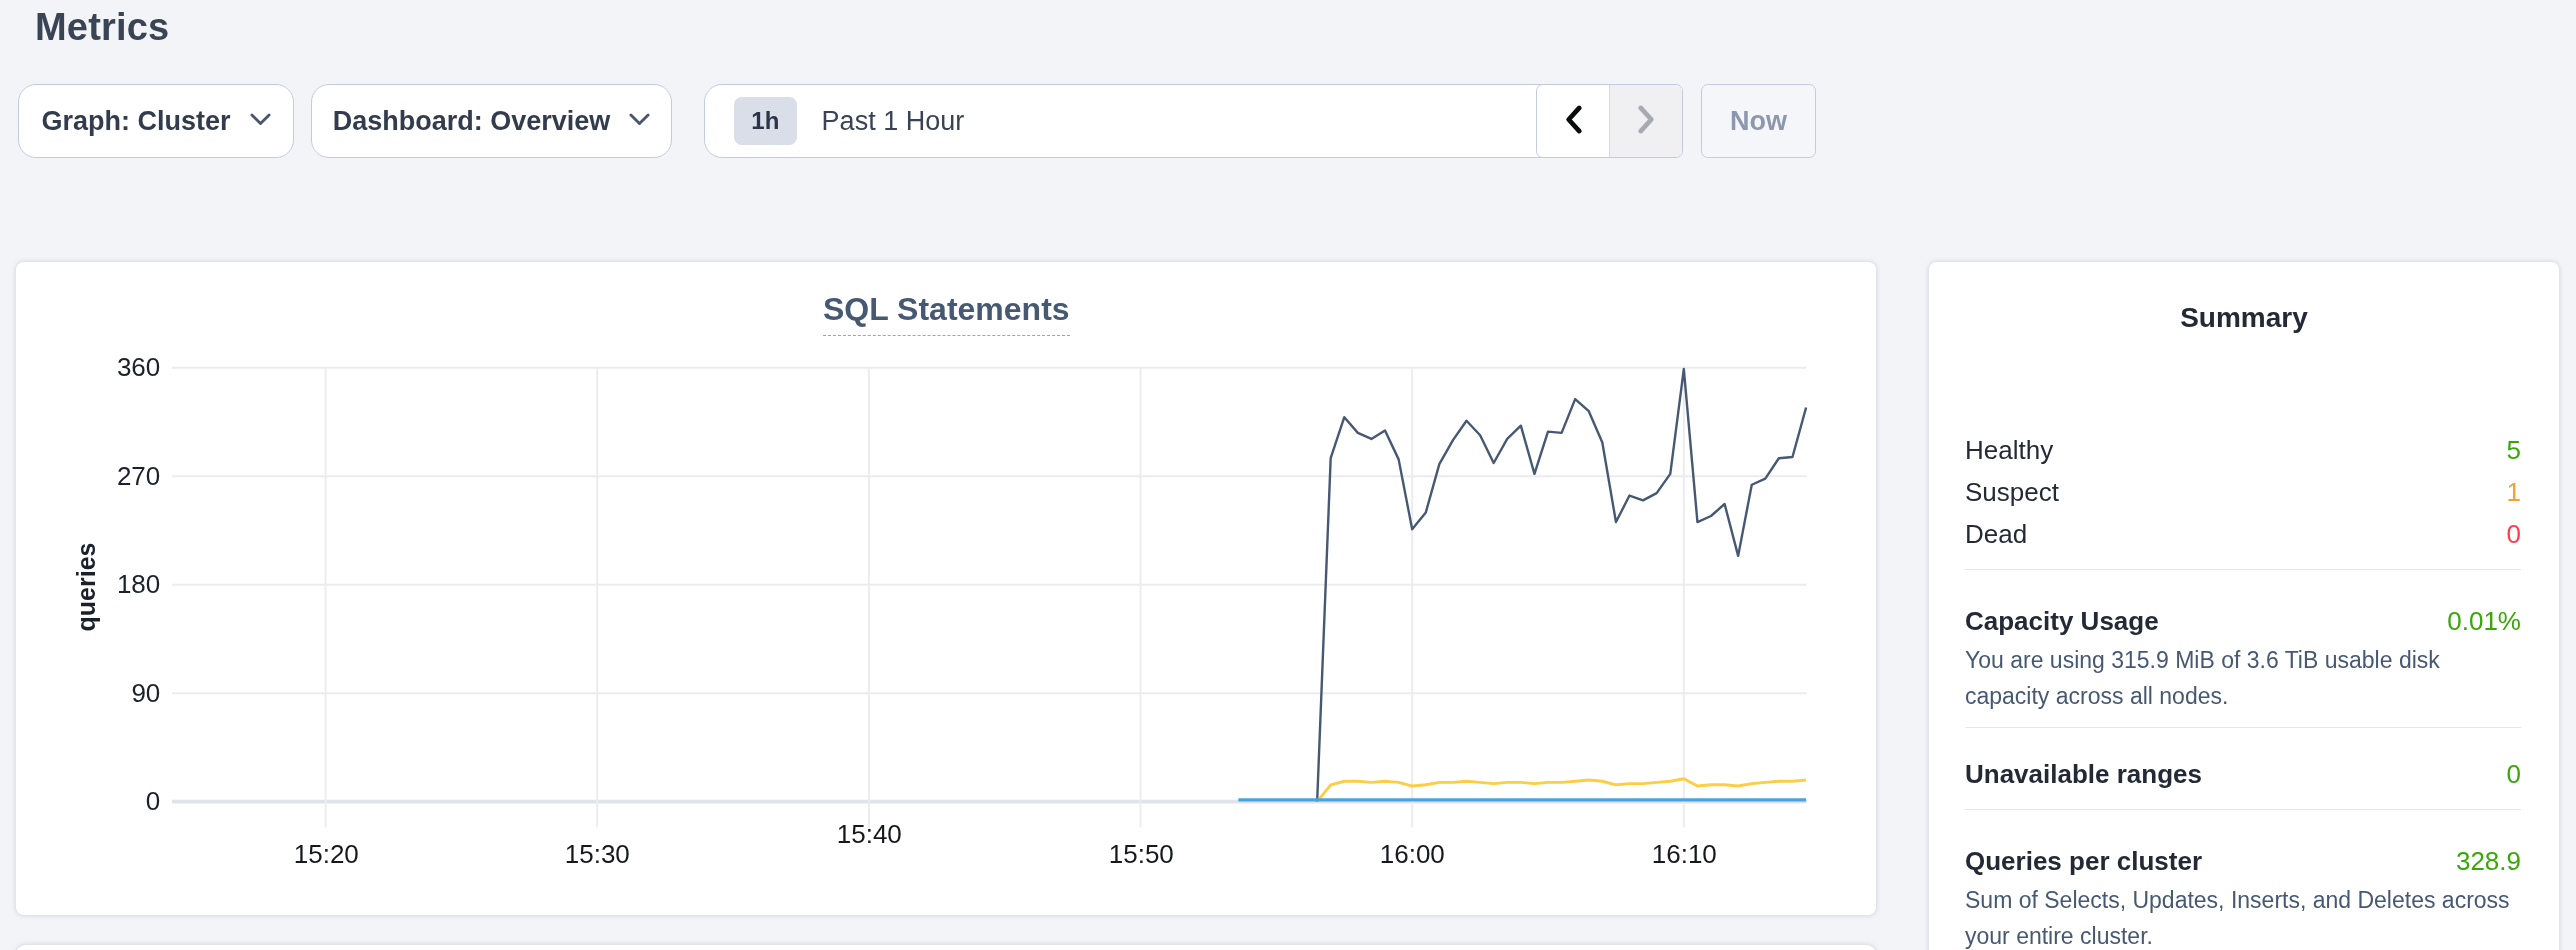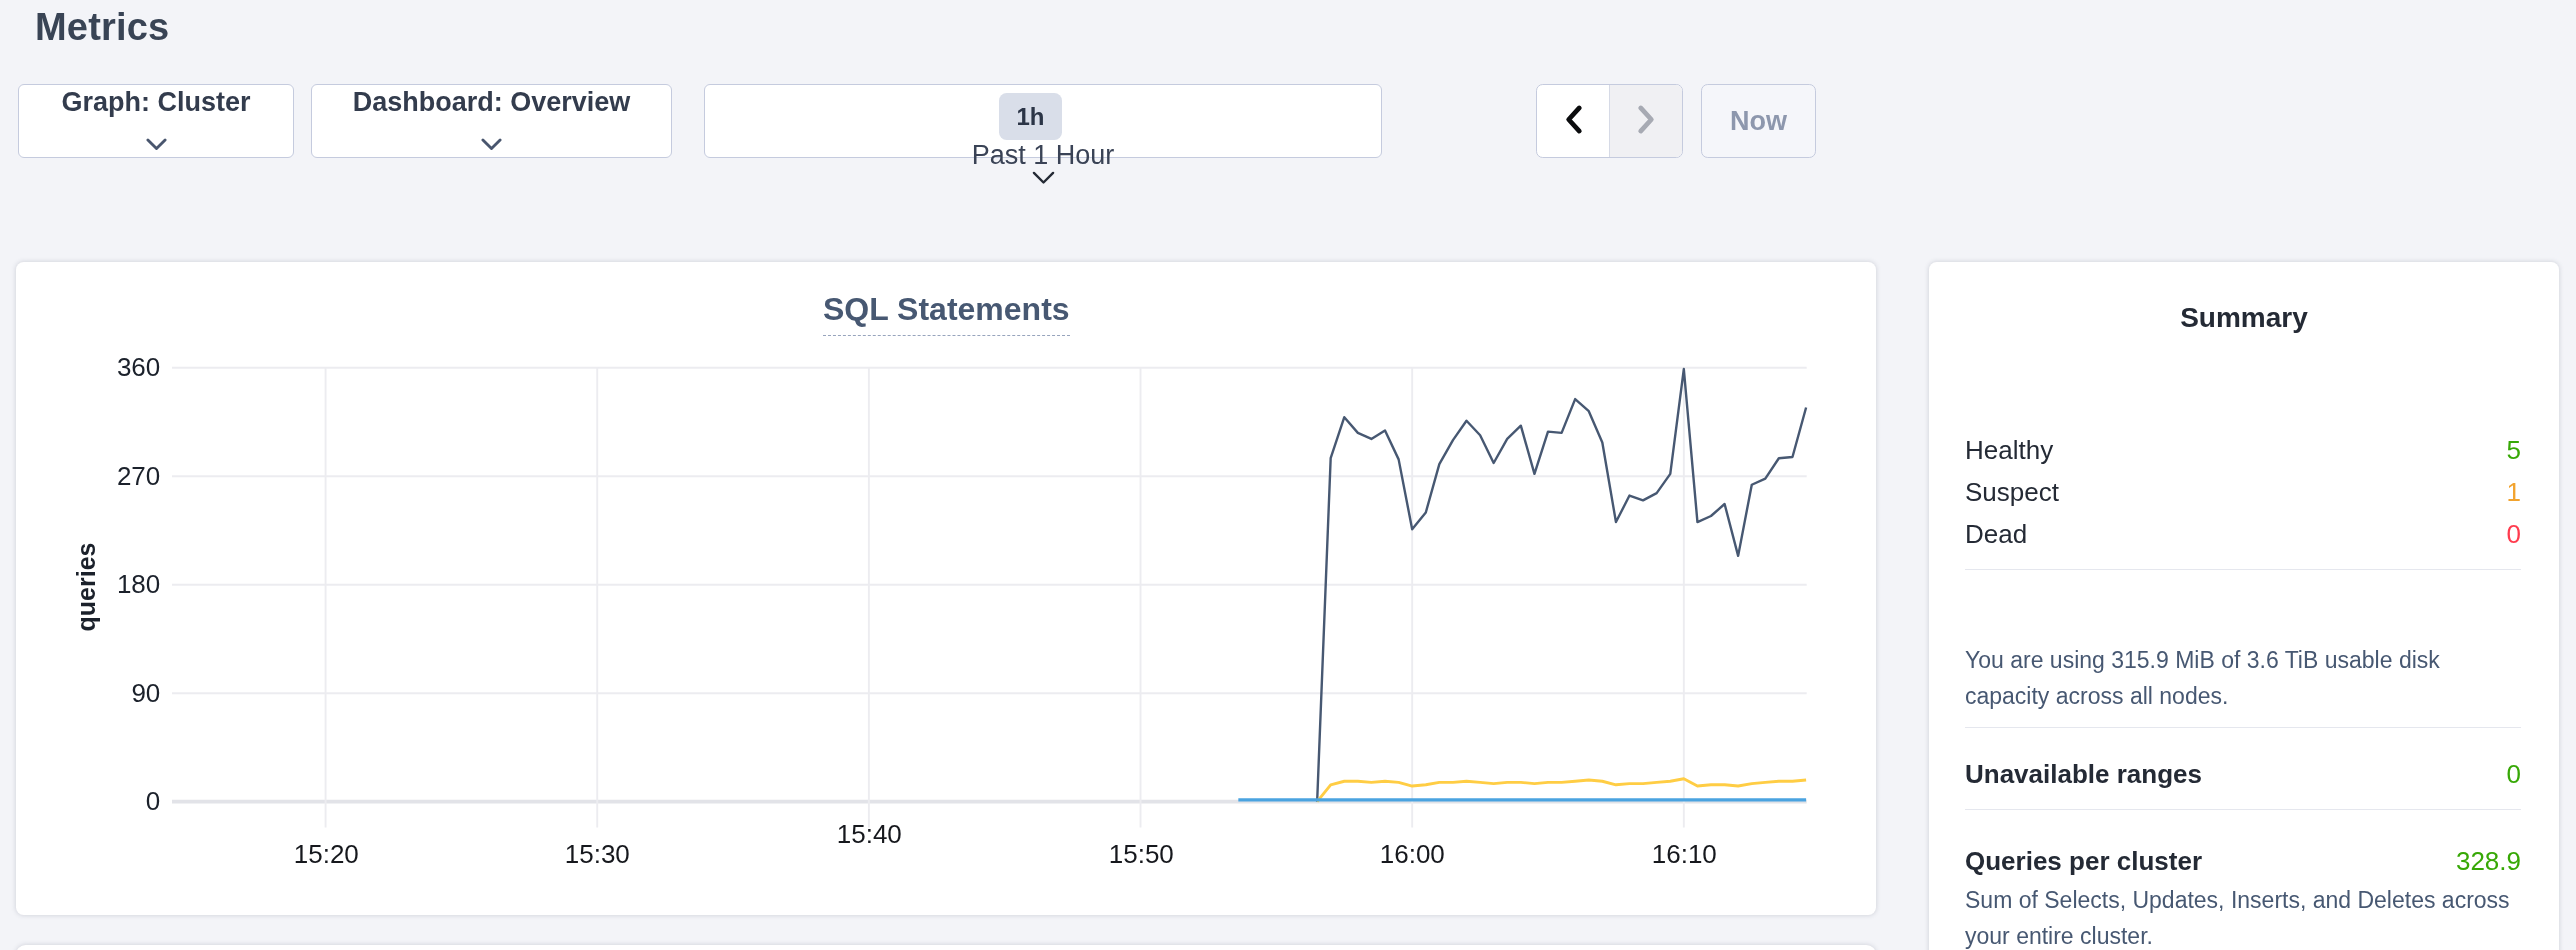--- a/index.html
+++ b/index.html
@@ -9,27 +9,27 @@
     font-family:"Liberation Sans","DejaVu Sans",sans-serif;
     color:#242a35;
   }
   .page-title{
     position:absolute;left:35px;top:5.8px;
     font-size:38px;font-weight:600;color:#394455;letter-spacing:0.2px;
   }
   
   .ctl{
     position:absolute;top:84px;height:74px;background:#fff;
-    border:1.4px solid #c5cbde;border-radius:6px;box-sizing:border-box;
-    display:flex;align-items:center;cursor:pointer;flex-direction:column;
+    border:1.4px solid #c5cbde;border-radius:18px;box-sizing:border-box;
+    display:flex;align-items:center;cursor:pointer;
   }
   .dd{justify-content:center;gap:19px;}
   .dd .lbl{font-size:27px;font-weight:700;color:#333c4d;}
   .chev{display:inline-block;}
-  .timebox{left:704px;width:678px;padding:8px 29px;}
+  .timebox{left:704px;width:906px;padding:8px 29px;}
   .badge-1h{
     background:#d9dee9;color:#2c3547;font-weight:700;font-size:24px;
     border-radius:7.7px;padding:9.6px 17.3px;margin-right:25px;
   }
   .time-label{font-size:27px;font-weight:500;color:#3a4356;flex:1;}
   .pager{
     position:absolute;top:84px;left:1536px;height:74px;width:147px;box-sizing:border-box;
     border:1.4px solid #c5cbde;border-radius:6.7px;background:#fff;
     display:flex;overflow:hidden;
   }
@@ -195,20 +195,24 @@
     <span class="rl orange">Suspect</span>
     <span class="rv orange">1</span>
   </div>
   <div class="srow plain" style="top:255px;">
     <span class="rl red">Dead</span>
     <span class="rv red">0</span>
   </div>
 
   <div class="sdiv" style="top:307px;"></div>
 
+  <div class="srow" style="top:342px;">
+    <span class="rl">Capacity Usage</span>
+    <span class="rv green">0.01%</span>
+  </div>
   <div class="sdesc" style="top:380px;">You are using 315.9 MiB of 3.6 TiB usable disk capacity across all nodes.</div>
 
   <div class="sdiv" style="top:465px;"></div>
 
   <div class="srow" style="top:495px;">
     <span class="rl">Unavailable ranges</span>
     <span class="rv green">0</span>
   </div>
 
   <div class="sdiv" style="top:547px;"></div>

